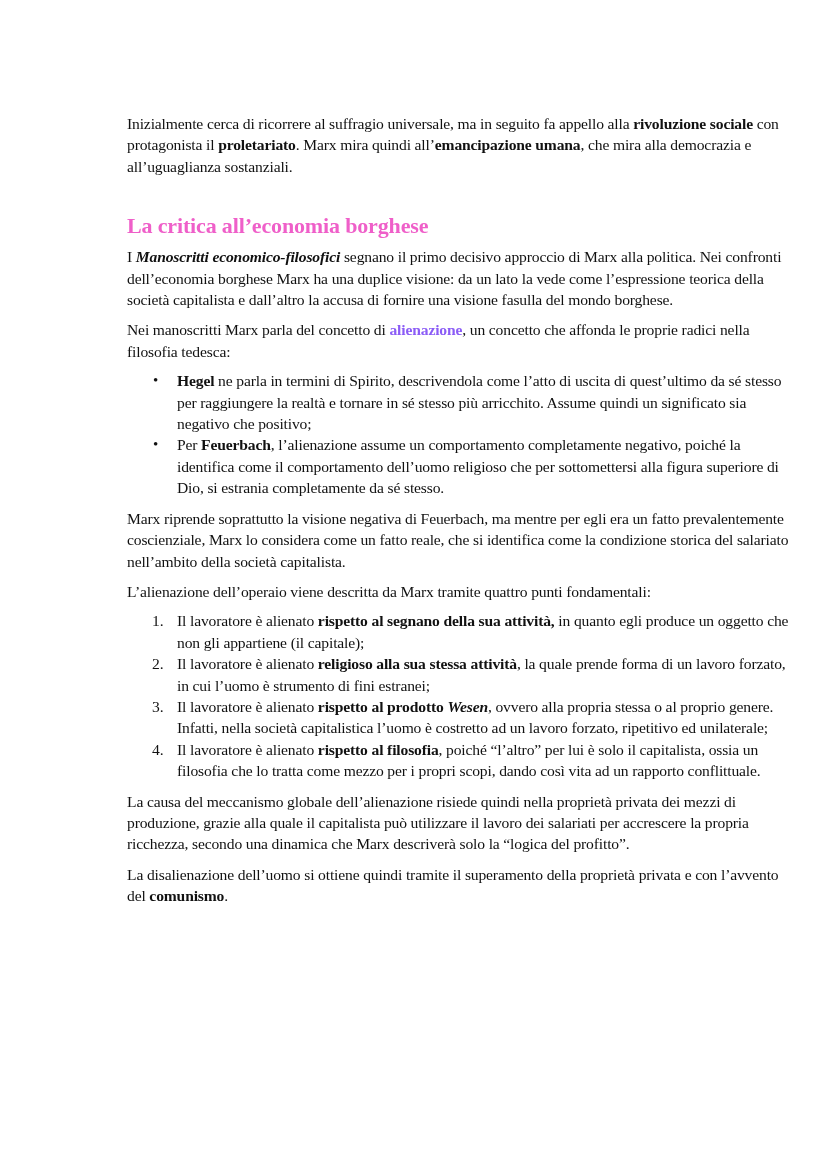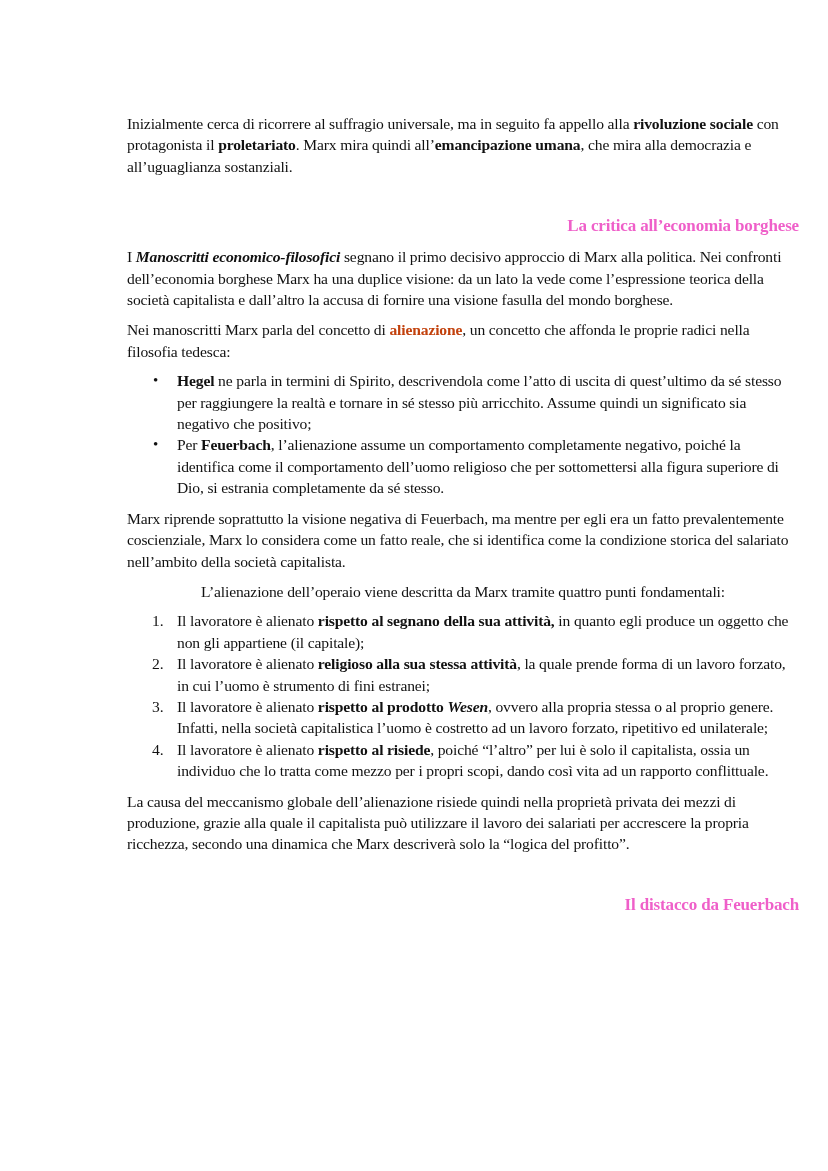--- a/index.html
+++ b/index.html
@@ -24,27 +24,26 @@
       line-height: 21.4px;
       letter-spacing: -0.15px;
       margin-left: 48px;
     }
     p {
       margin: 0 0 9px 0;
     }
     h2 {
       font-family: "Liberation Serif", "DejaVu Serif", serif;
       font-weight: bold;
-      font-size: 17px;
+      font-size: 22px;
       color: #ef5fc9;
       margin: 0;
       line-height: 24px;
-      text-align: right;
     }
-    .accent { color: #c2410c; }
+    .accent { color: #8b5cf6; }
     b { font-weight: bold; }
     .bi { font-weight: bold; font-style: italic; }
     ul, ol {
       margin: 0 0 9px 0;
       padding: 0;
       list-style: none;
     }
     li {
       position: relative;
       padding-left: 50px;
@@ -86,39 +85,41 @@
       <b>Hegel</b><span> ne parla in termini di Spirito, descrivendola come l’atto di uscita di quest’ultimo da sé stesso per raggiungere la realtà e tornare in sé stesso più arricchito. Assume quindi un significato sia negativo che positivo;</span>
     </li>
     <li>
       <span class="marker">•</span>
       <span>Per </span><b>Feuerbach</b><span>, l’alienazione assume un comportamento completamente negativo, poiché la identifica come il comportamento dell’uomo religioso che per sottomettersi alla figura superiore di Dio, si estrania completamente da sé stesso.</span>
     </li>
   </ul>
 
   <p>Marx riprende soprattutto la visione negativa di Feuerbach, ma mentre per egli era un fatto prevalentemente coscienziale, Marx lo considera come un fatto reale, che si identifica come la condizione storica del salariato nell’ambito della società capitalista.</p>
 
-  <p style="margin-bottom:8px;text-align:center;">L’alienazione dell’operaio viene descritta da Marx tramite quattro punti fondamentali:</p>
+  <p style="margin-bottom:8px;">L’alienazione dell’operaio viene descritta da Marx tramite quattro punti fondamentali:</p>
 
   <ol>
     <li>
       <span class="marker">1.</span>
       <span>Il lavoratore è alienato </span><b>rispetto al segnano della sua attività,</b><span> in quanto egli produce un oggetto che non gli appartiene (il capitale);</span>
     </li>
     <li>
       <span class="marker">2.</span>
       <span>Il lavoratore è alienato </span><b>religioso alla sua stessa attività</b><span>, la quale prende forma di un lavoro forzato, in cui l’uomo è strumento di fini estranei;</span>
     </li>
     <li>
       <span class="marker">3.</span>
       <span>Il lavoratore è alienato </span><b>rispetto al prodotto </b><span class="bi">Wesen</span><span>, ovvero alla propria stessa o al proprio genere. Infatti, nella società capitalistica l’uomo è costretto ad un lavoro forzato, ripetitivo ed unilaterale;</span>
     </li>
     <li>
       <span class="marker">4.</span>
-      <span>Il lavoratore è alienato </span><b>rispetto al risiede</b><span>, poiché “l’altro” per lui è solo il capitalista, ossia un individuo che lo tratta come mezzo per i propri scopi, dando così vita ad un rapporto conflittuale.</span>
+      <span>Il lavoratore è alienato </span><b>rispetto al filosofia</b><span>, poiché “l’altro” per lui è solo il capitalista, ossia un filosofia che lo tratta come mezzo per i propri scopi, dando così vita ad un rapporto conflittuale.</span>
     </li>
   </ol>
 
   <p>La causa del meccanismo globale dell’alienazione risiede quindi nella proprietà privata dei mezzi di produzione, grazie alla quale il capitalista può utilizzare il lavoro dei salariati per accrescere la propria ricchezza, secondo una dinamica che Marx descriverà solo la “logica del profitto”.</p>
 
+  <p style="margin-bottom:0;">
+    <span>La disalienazione dell’uomo si ottiene quindi tramite il superamento della proprietà privata e con l’avvento del </span><b>comunismo</b><span>.</span>
+  </p>
 
-  <h2 style="margin-top:38px;">Il distacco da Feuerbach</h2>
 
 </div>
 
 </body></html>

